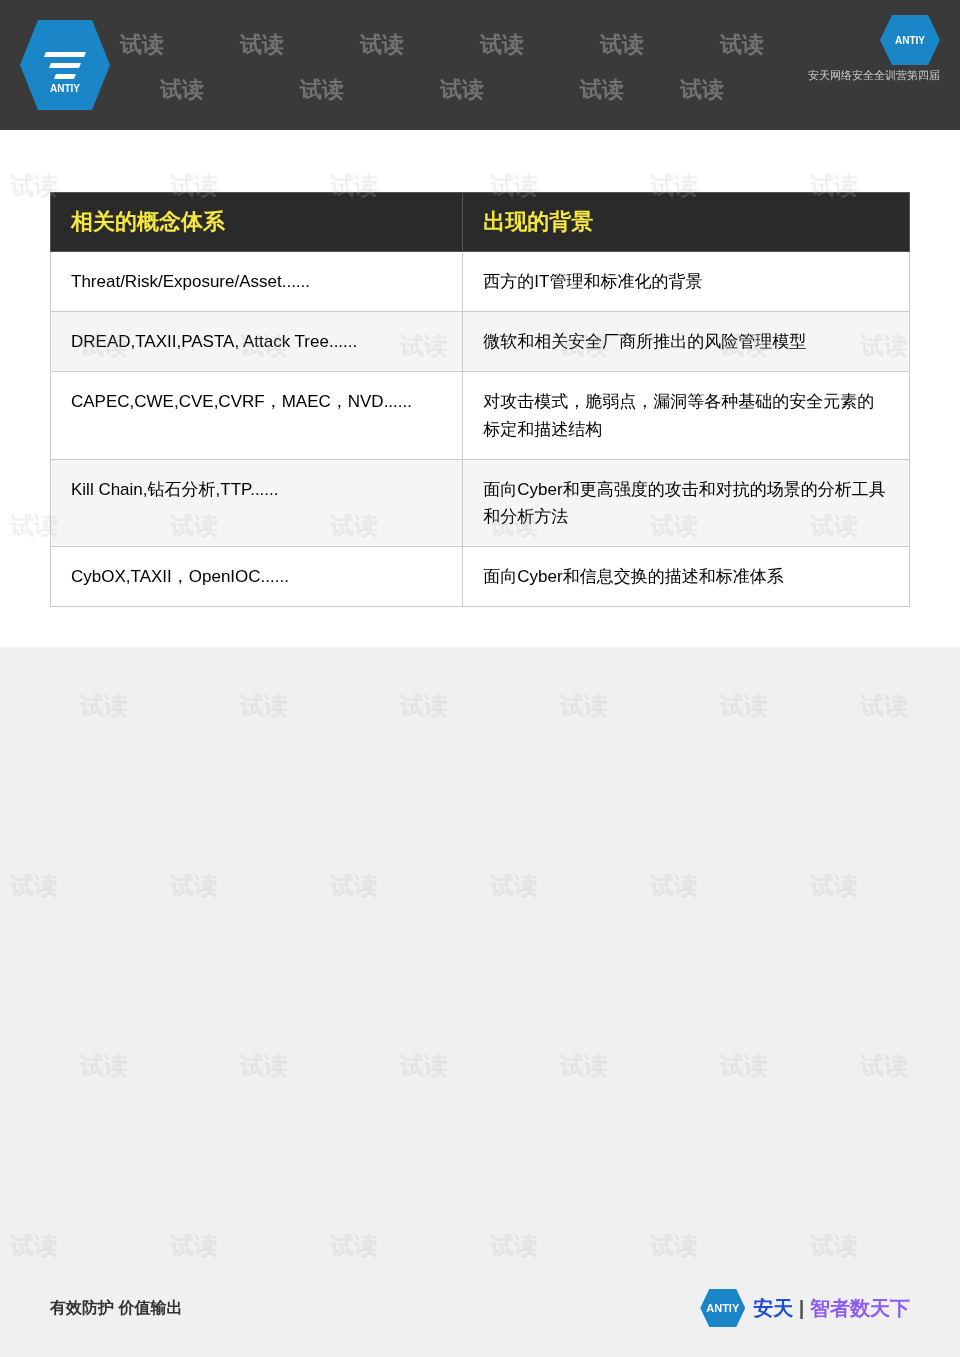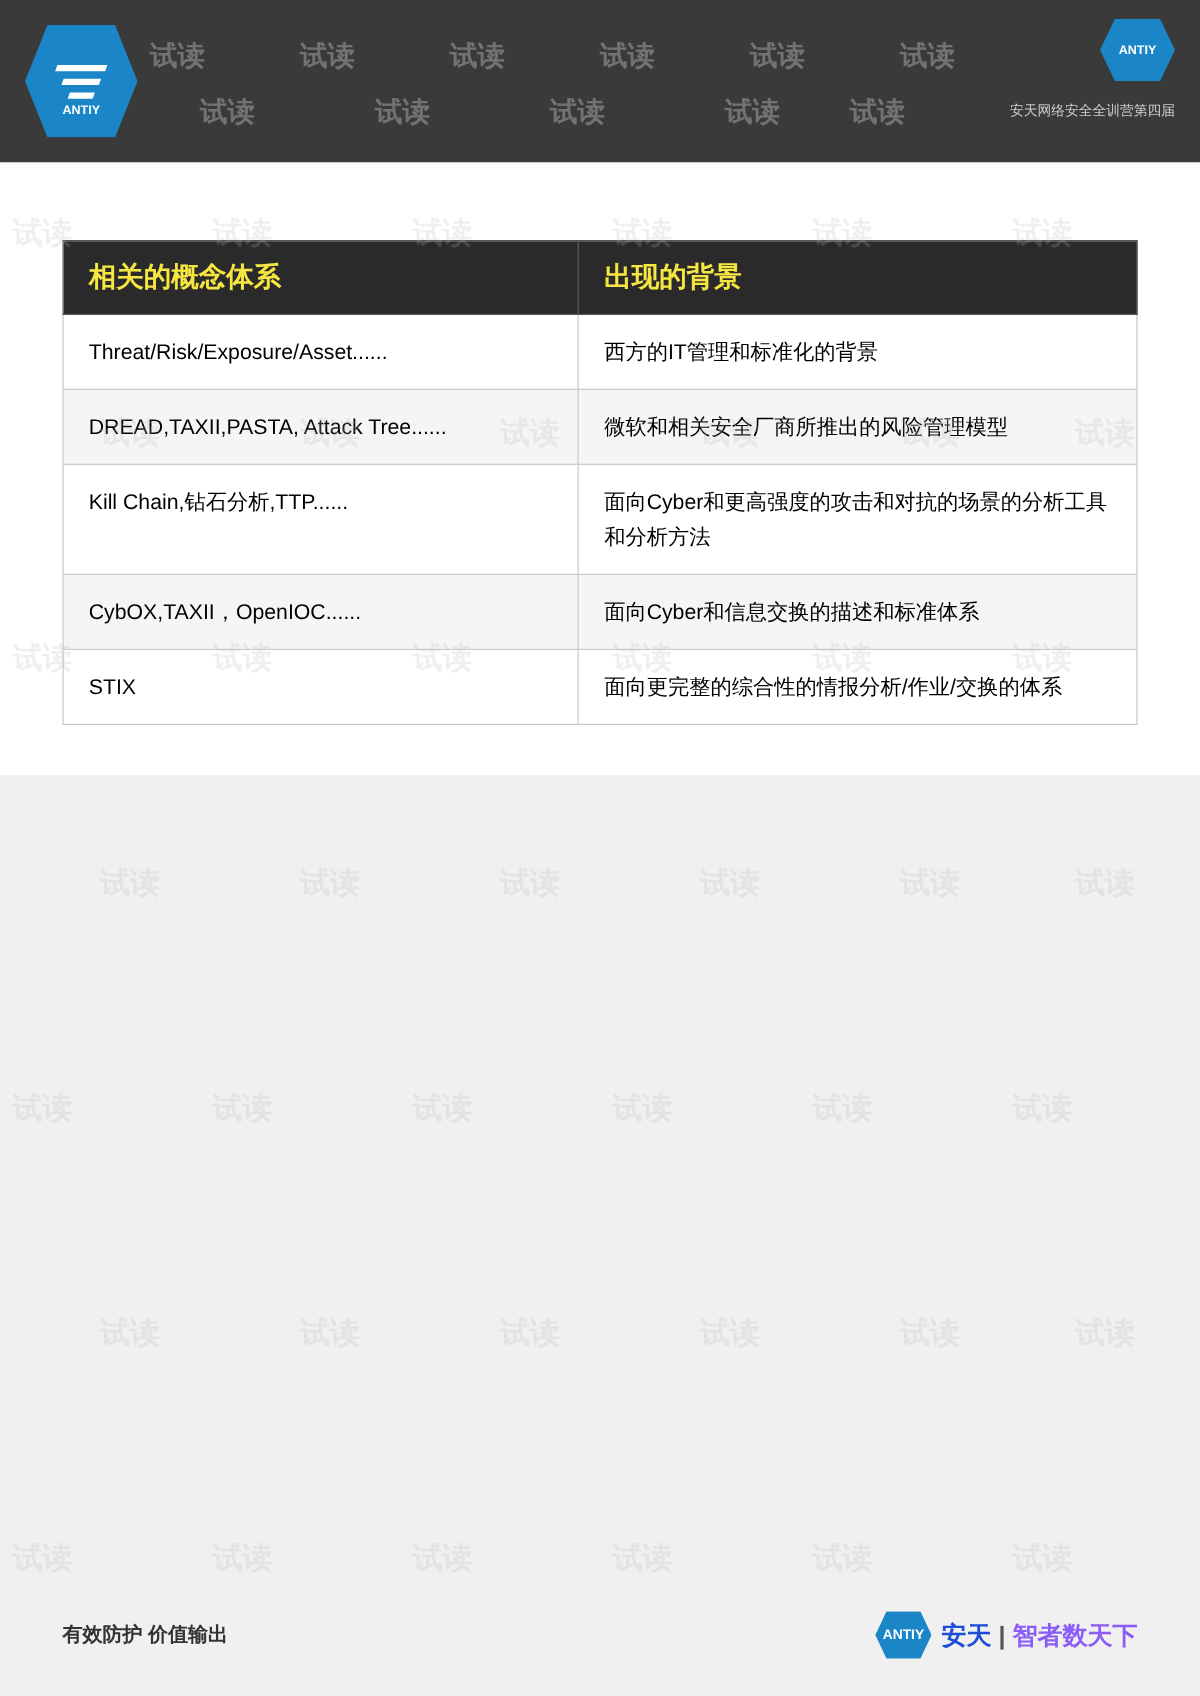--- a/index.html
+++ b/index.html
@@ -96,21 +96,21 @@
       background: #1a86c8;
       clip-path: polygon(20% 0%, 80% 0%, 100% 50%, 80% 100%, 20% 100%, 0% 50%);
       display: flex;
       align-items: center;
       justify-content: center;
     }
 
     .top-right-label {
       color: #ccc;
       font-size: 11px;
-      margin-top: 16px;
+      margin-top: 3px;
       text-align: right;
     }
 
     
     .main-content {
       padding: 40px 50px;
       background: white;
       margin: 0;
     }
 
@@ -316,30 +316,30 @@
     <tbody id="table-body">
     <tr>
           <td style="font-weight: normal;">Threat/Risk/Exposure/Asset......</td>
           <td>西方的IT管理和标准化的背景</td>
         </tr>
         <tr>
           <td style="font-weight: normal;">DREAD,TAXII,PASTA, Attack Tree......</td>
           <td>微软和相关安全厂商所推出的风险管理模型</td>
         </tr>
         <tr>
+          <td style="font-weight: normal;">CAPEC,CWE,CVE,CVRF，MAEC，NVD......</td>
+          <td>对攻击模式，脆弱点，漏洞等各种基础的安全元素的标定和描述结构</td>
+        </tr>
+        <tr>
           <td style="font-weight: normal;">Kill Chain,钻石分析,TTP......</td>
           <td>面向Cyber和更高强度的攻击和对抗的场景的分析工具和分析方法</td>
         </tr>
         <tr>
           <td style="font-weight: normal;">CybOX,TAXII，OpenIOC......</td>
           <td>面向Cyber和信息交换的描述和标准体系</td>
-        </tr>
-        <tr>
-          <td style="font-weight: normal;">STIX</td>
-          <td>面向更完整的综合性的情报分析/作业/交换的体系</td>
         </tr>
       </tbody>
   </table>
 </div>
 
 <div class="footer" style="position:absolute; z-index:2;">
   <span class="footer-left">有效防护 价值输出</span>
   <div class="footer-right">
     <div class="footer-logo-hex">
       <span class="footer-logo-text">ANTIY</span>

